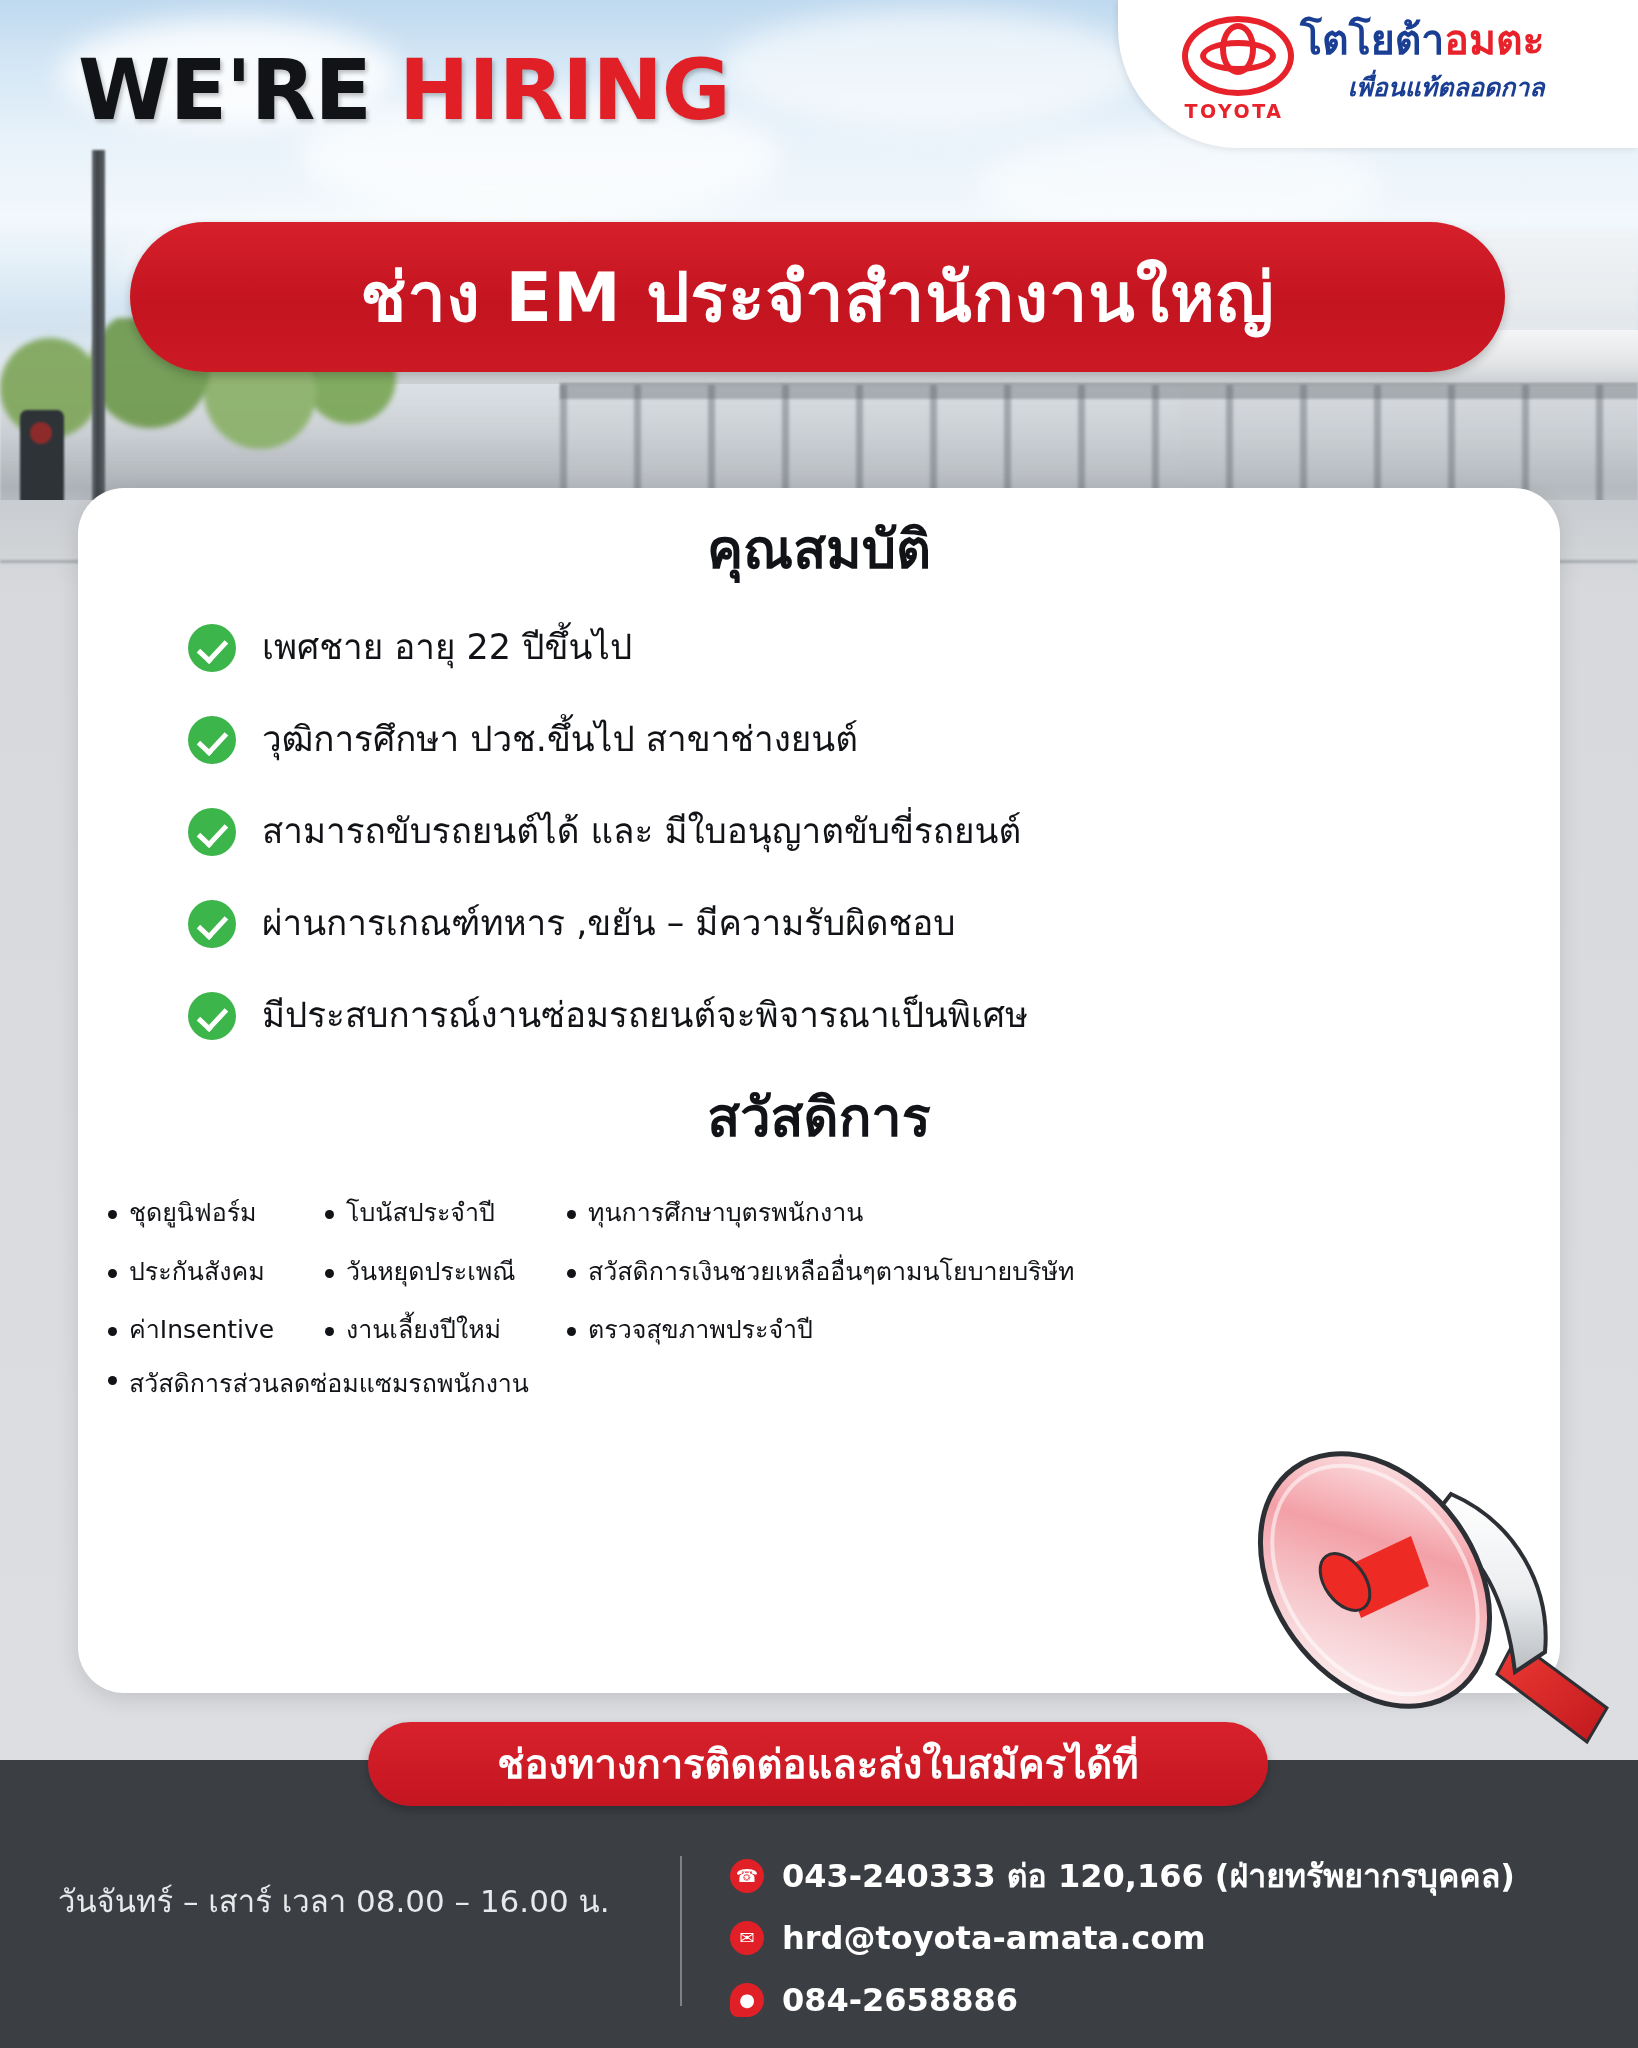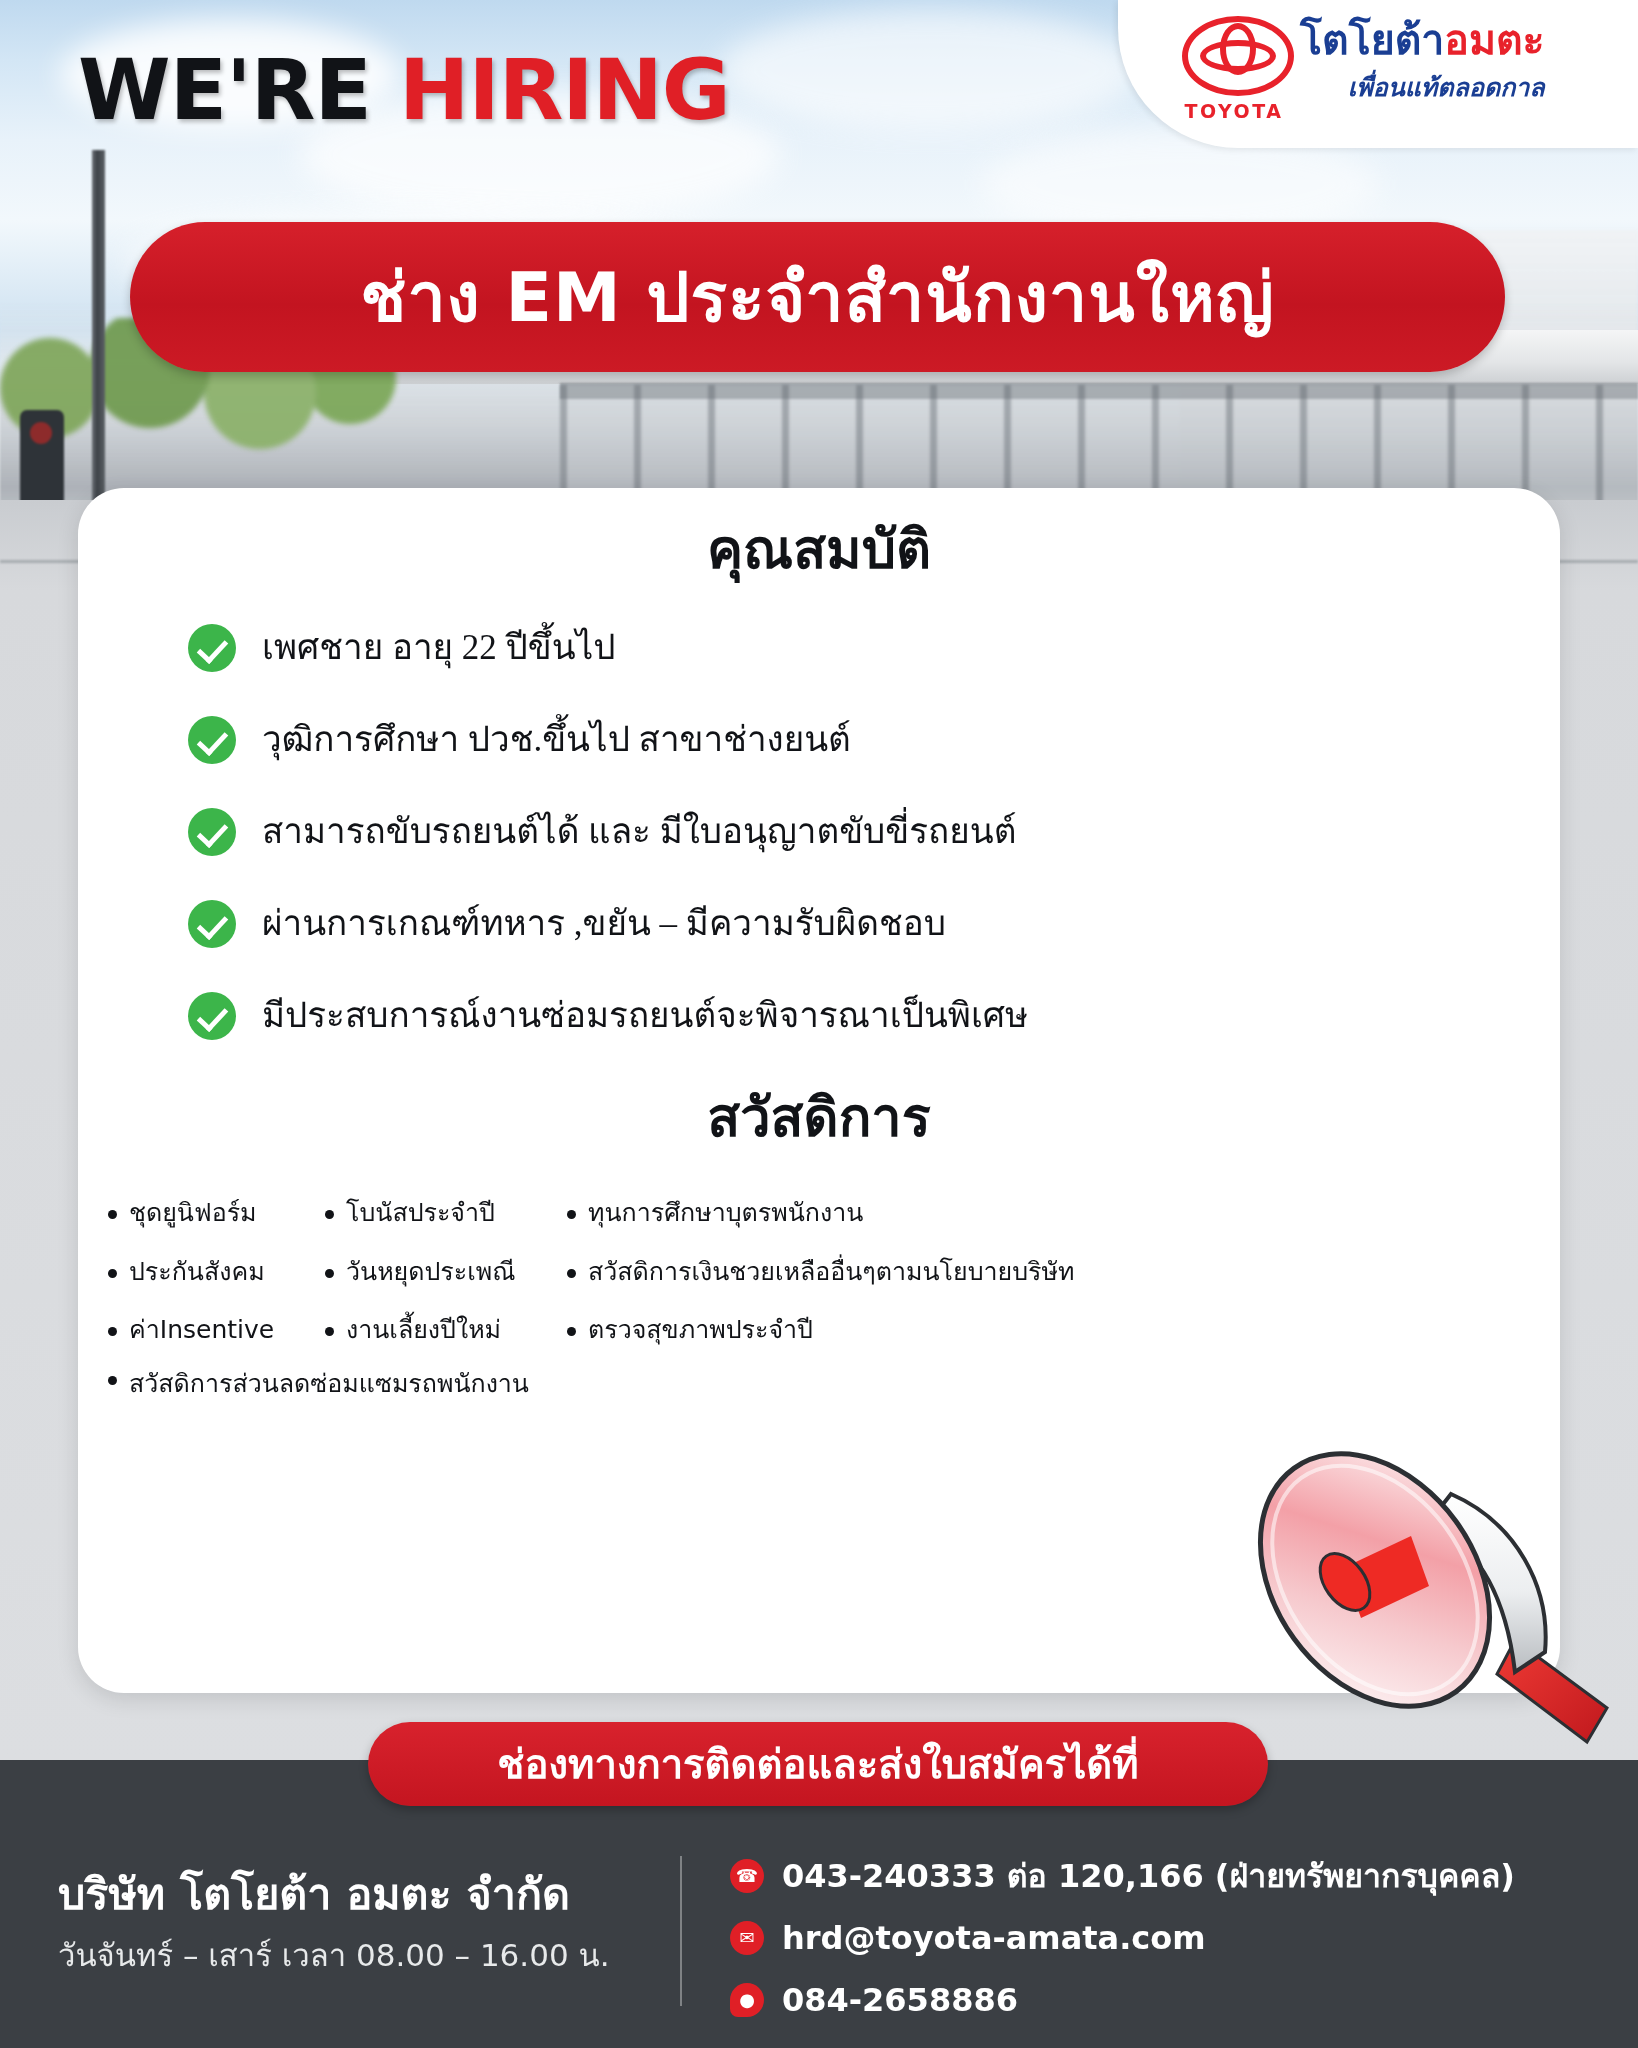--- a/index.html
+++ b/index.html
@@ -258,21 +258,20 @@
     color: #111317;
     line-height: 1.25;
   }
   .head-qual { margin-top: 28px; }
   .head-ben  { margin-top: 44px; }
 
   .qual-list {
     margin: 40px 0 0 0;
     padding: 0 4px 0 110px;
     list-style: none;
-    font-family: Liberation Serif, serif;
   }
   .qual-item {
     display: flex;
     align-items: center;
     gap: 26px;
     margin-bottom: 44px;
   }
   .check {
     flex: 0 0 auto;
     width: 48px; height: 48px;
@@ -586,21 +585,20 @@
 
     <ellipse cx="160" cy="190" rx="88" ry="126" transform="rotate(-36 160 190)" fill="none" stroke="rgba(255,255,255,.55)" stroke-width="4"></ellipse>
   </svg>
 
   <div class="contact-pill">
     <span class="txt">ช่องทางการติดต่อและส่งใบสมัครได้ที่</span>
   </div>
 
   <div class="footer">
     <div class="footer-left">
-      <div class="f-company">บริษัท โตโยต้า อมตะ จำกัด</div>
       <div class="f-hours">วันจันทร์ – เสาร์ เวลา 08.00 – 16.00 น.</div>
     </div>
 
     <div class="vsep"></div>
 
     <div class="footer-right">
       <div class="f-row">
         <span class="f-ico">☎</span>
         <span class="f-txt">043-240333 ต่อ 120,166 (ฝ่ายทรัพยากรบุคคล)</span>
       </div>

